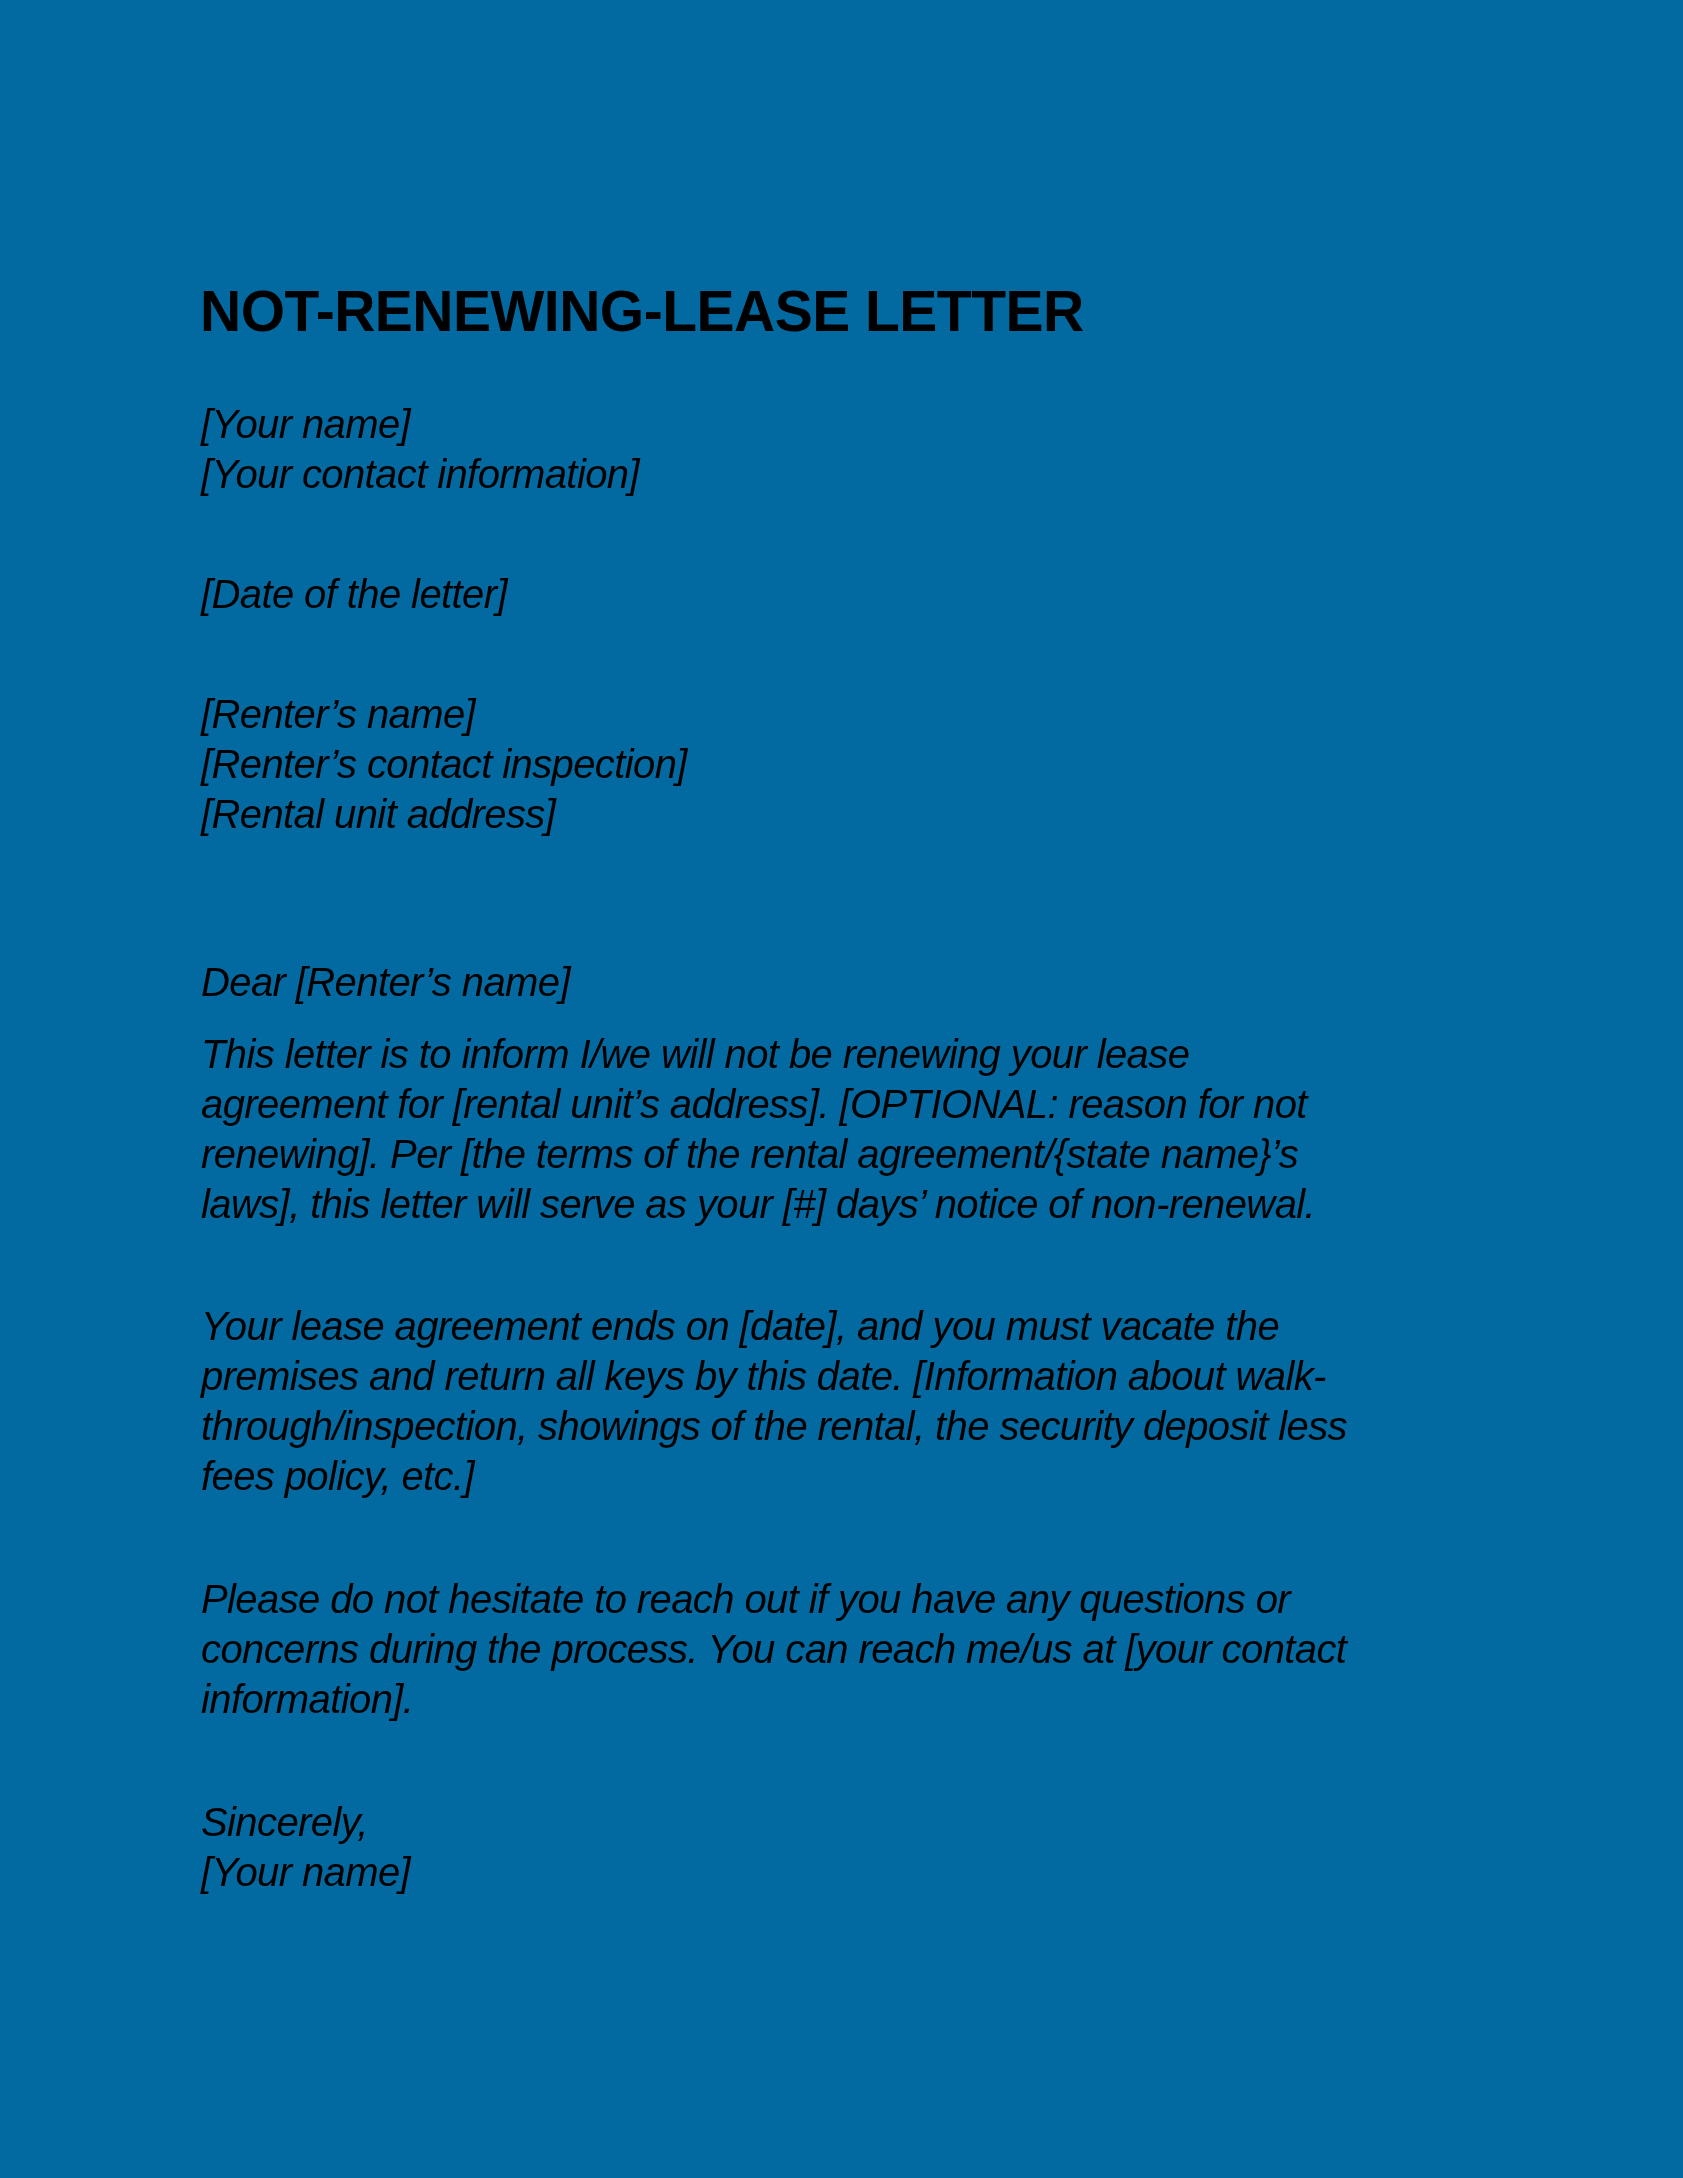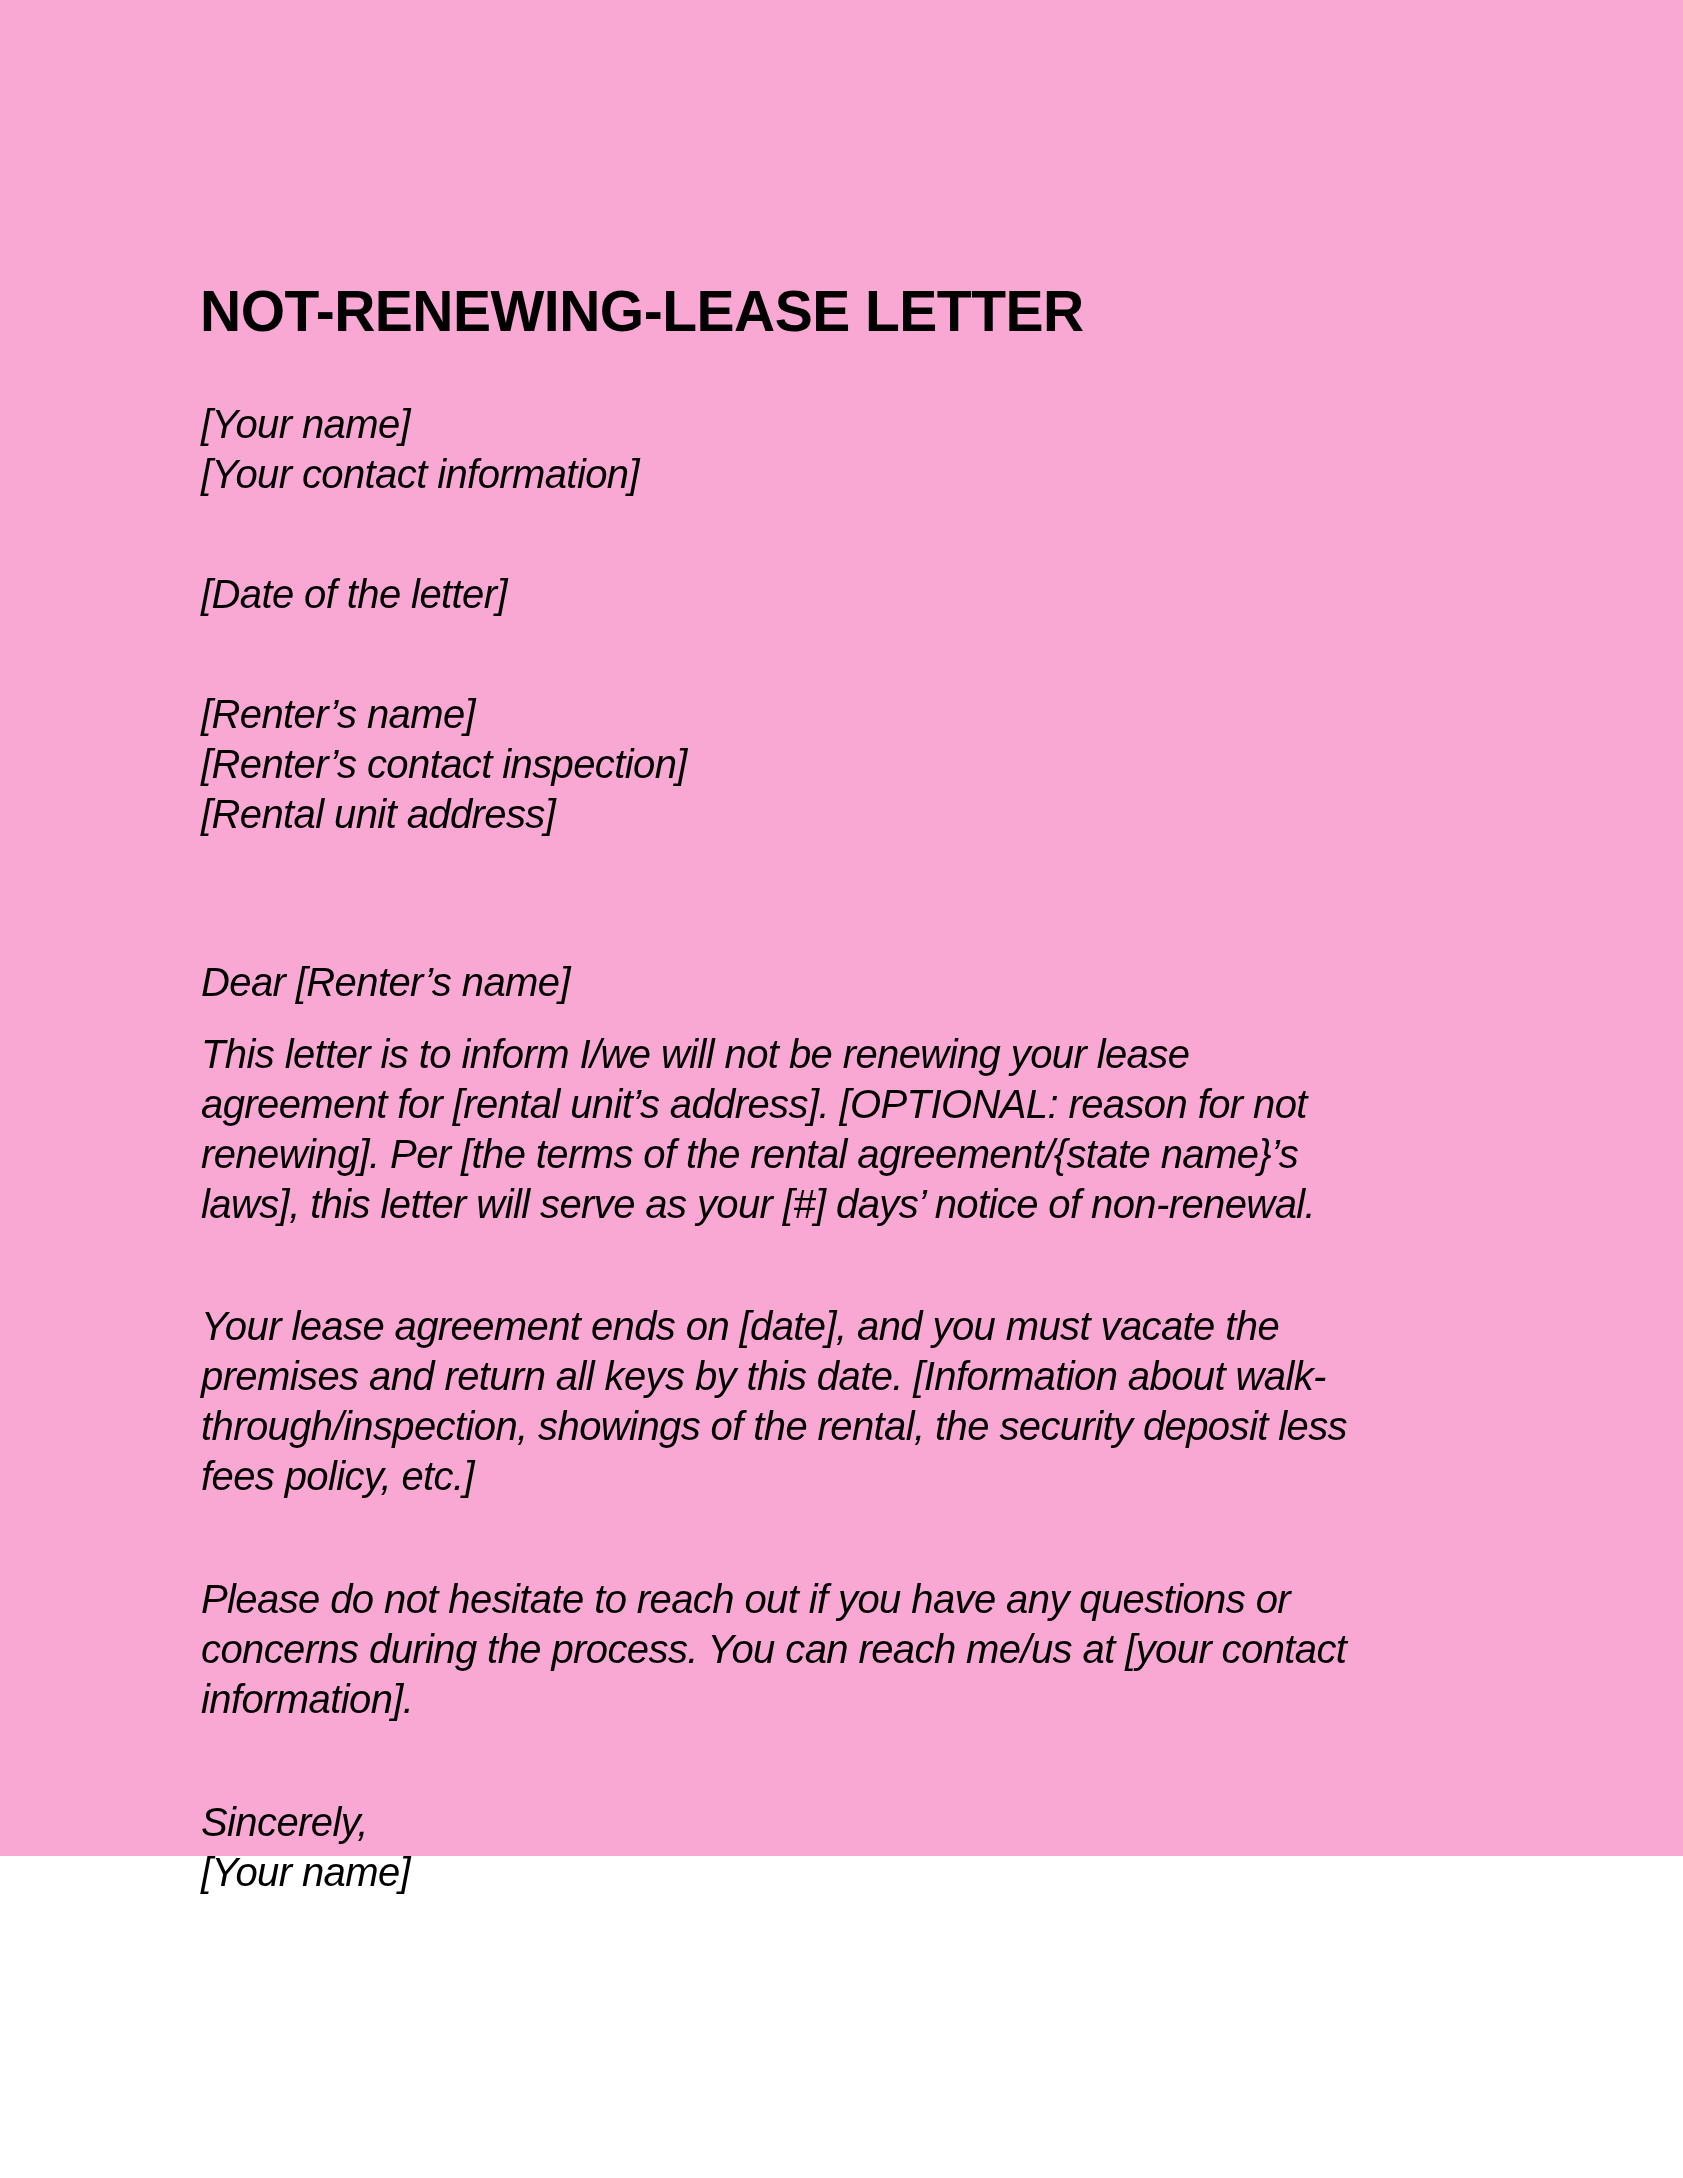--- a/index.html
+++ b/index.html
@@ -13,22 +13,22 @@
       position: relative;
       overflow: hidden;
       color: #000000;
       font-family: "Liberation Sans", sans-serif;
     }
     .page {
       position: absolute;
       left: 0;
       top: 0;
       width: 1683px;
-      height: 1856px;
-      background: #f9a8d4;
+      height: 2178px;
+      background: #0369a1;
     }
     .title {
       position: absolute;
       left: 200px;
       top: 279px;
       margin: 0;
       font-family: "Liberation Sans", sans-serif;
       font-weight: bold;
       font-size: 57px;
       line-height: 65px;

